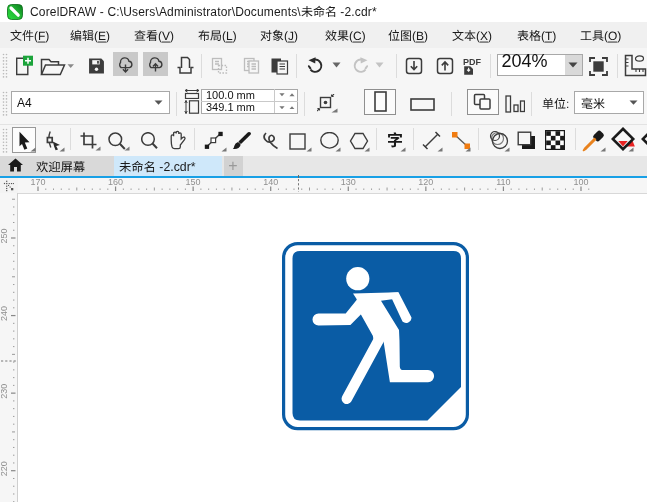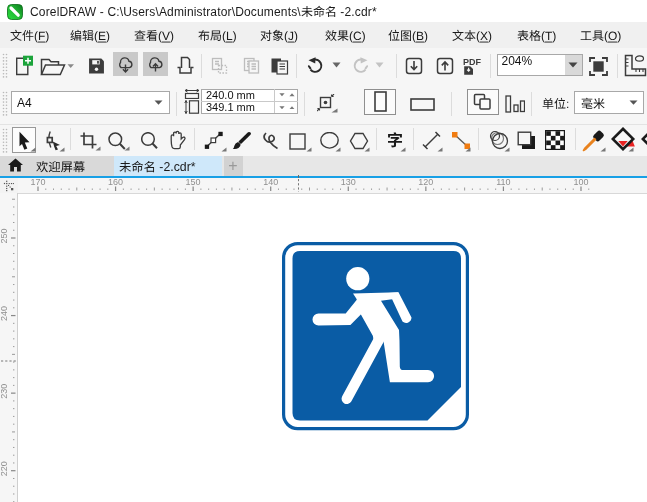--- a/index.html
+++ b/index.html
@@ -298,21 +298,21 @@
   </div>
 <div class="ab" style="left:462.5px;top:55.5px;">
     <svg width="23" height="20" viewBox="0 0 23 20">
 <text x="0" y="8.5" font-family="Liberation Sans" font-size="9" font-weight="bold" fill="#3c3c3c">PDF</text>
 <path d="M1.2 10.2 H7.2 L10 13 V18.8 H1.2 Z" fill="#3c3c3c"></path>
 <path d="M5.6 11.8 V15 M4.1 13.6 L5.6 15.2 L7.1 13.6" fill="none" stroke="#f6f6f6" stroke-width="1.2"></path>
     </svg>
   </div>
 <div class="sep" style="left:489.7px;top:54px;height:24px"></div>
 <div class="ab" style="left:497px;top:54px;width:86px;height:22px;background:#fff;border:1px solid #a8a8a8;box-sizing:border-box"></div>
-<div class="ab" style="left:501.5px;top:54px;height:14px;display:flex;align-items:center;font-size:12px;color:#111">204%</div>
+<div class="ab" style="left:501.5px;top:54px;height:14px;display:flex;align-items:center;font-size:18px;color:#111">204%</div>
 <div class="ab" style="left:564.5px;top:55px;width:17.5px;height:20px;background:#d9d9d9;display:flex;align-items:center;justify-content:center">
     <svg width="10" height="6" viewBox="0 0 10 6">
       <path d="M0.5 0.5 H9.5 L5 5.5 Z" fill="#444"></path>
     </svg>
   </div>
 <div class="ab" style="left:589px;top:57px;">
     <svg width="19" height="19" viewBox="0 0 19 19">
 <path d="M1 5 V1 H6 M13 1 H18 V5 M18 14 V18 H13 M6 18 H1 V14" fill="none" stroke="#3c3c3c" stroke-width="1.8"></path>
 <rect x="4.3" y="4.3" width="10.4" height="10.4" fill="#3c3c3c"></rect>
     </svg>
@@ -341,21 +341,21 @@
   </div>
 <div class="ab" style="left:184px;top:100px;">
     <svg width="16" height="14" viewBox="0 0 16 14">
 <path d="M2 0.5 V13.5 M2 0.5 L0.8 3 M2 0.5 L3.2 3 M2 13.5 L0.8 11 M2 13.5 L3.2 11" stroke="#3c3c3c" stroke-width="1" fill="none"></path>
 <rect x="5.5" y="0.8" width="9" height="12.4" fill="none" stroke="#3c3c3c" stroke-width="1.2"></rect>
     </svg>
   </div>
 <div class="ab" style="left:201px;top:88.5px;width:97px;height:25px;background:#fff;border:1px solid #a8a8a8;box-sizing:border-box"></div>
 <div class="ab" style="left:201px;top:100.5px;width:97px;height:1px;background:#c9c9c9"></div>
 <div class="ab" style="left:274px;top:89px;width:1px;height:24px;background:#c9c9c9"></div>
-<div class="ab" style="left:206px;top:88.5px;height:12.5px;display:flex;align-items:center;font-size:11px;color:#111">240.0 mm</div>
+<div class="ab" style="left:206px;top:88.5px;height:12.5px;display:flex;align-items:center;font-size:11px;color:#111">100.0 mm</div>
 <div class="ab" style="left:206px;top:101px;height:12.5px;display:flex;align-items:center;font-size:11px;color:#111">349.1 mm</div>
 <div class="ab" style="left:279px;top:93px;">
     <svg width="6" height="3.5" viewBox="0 0 6 3.5">
       <path d="M0.4 0.3 H5.6 L3 3.2 Z" fill="#777"></path>
     </svg>
   </div>
 <div class="ab" style="left:289px;top:93px;">
     <svg width="6" height="3.5" viewBox="0 0 6 3.5">
       <path d="M0.4 3.2 H5.6 L3 0.3 Z" fill="#777"></path>
     </svg>

